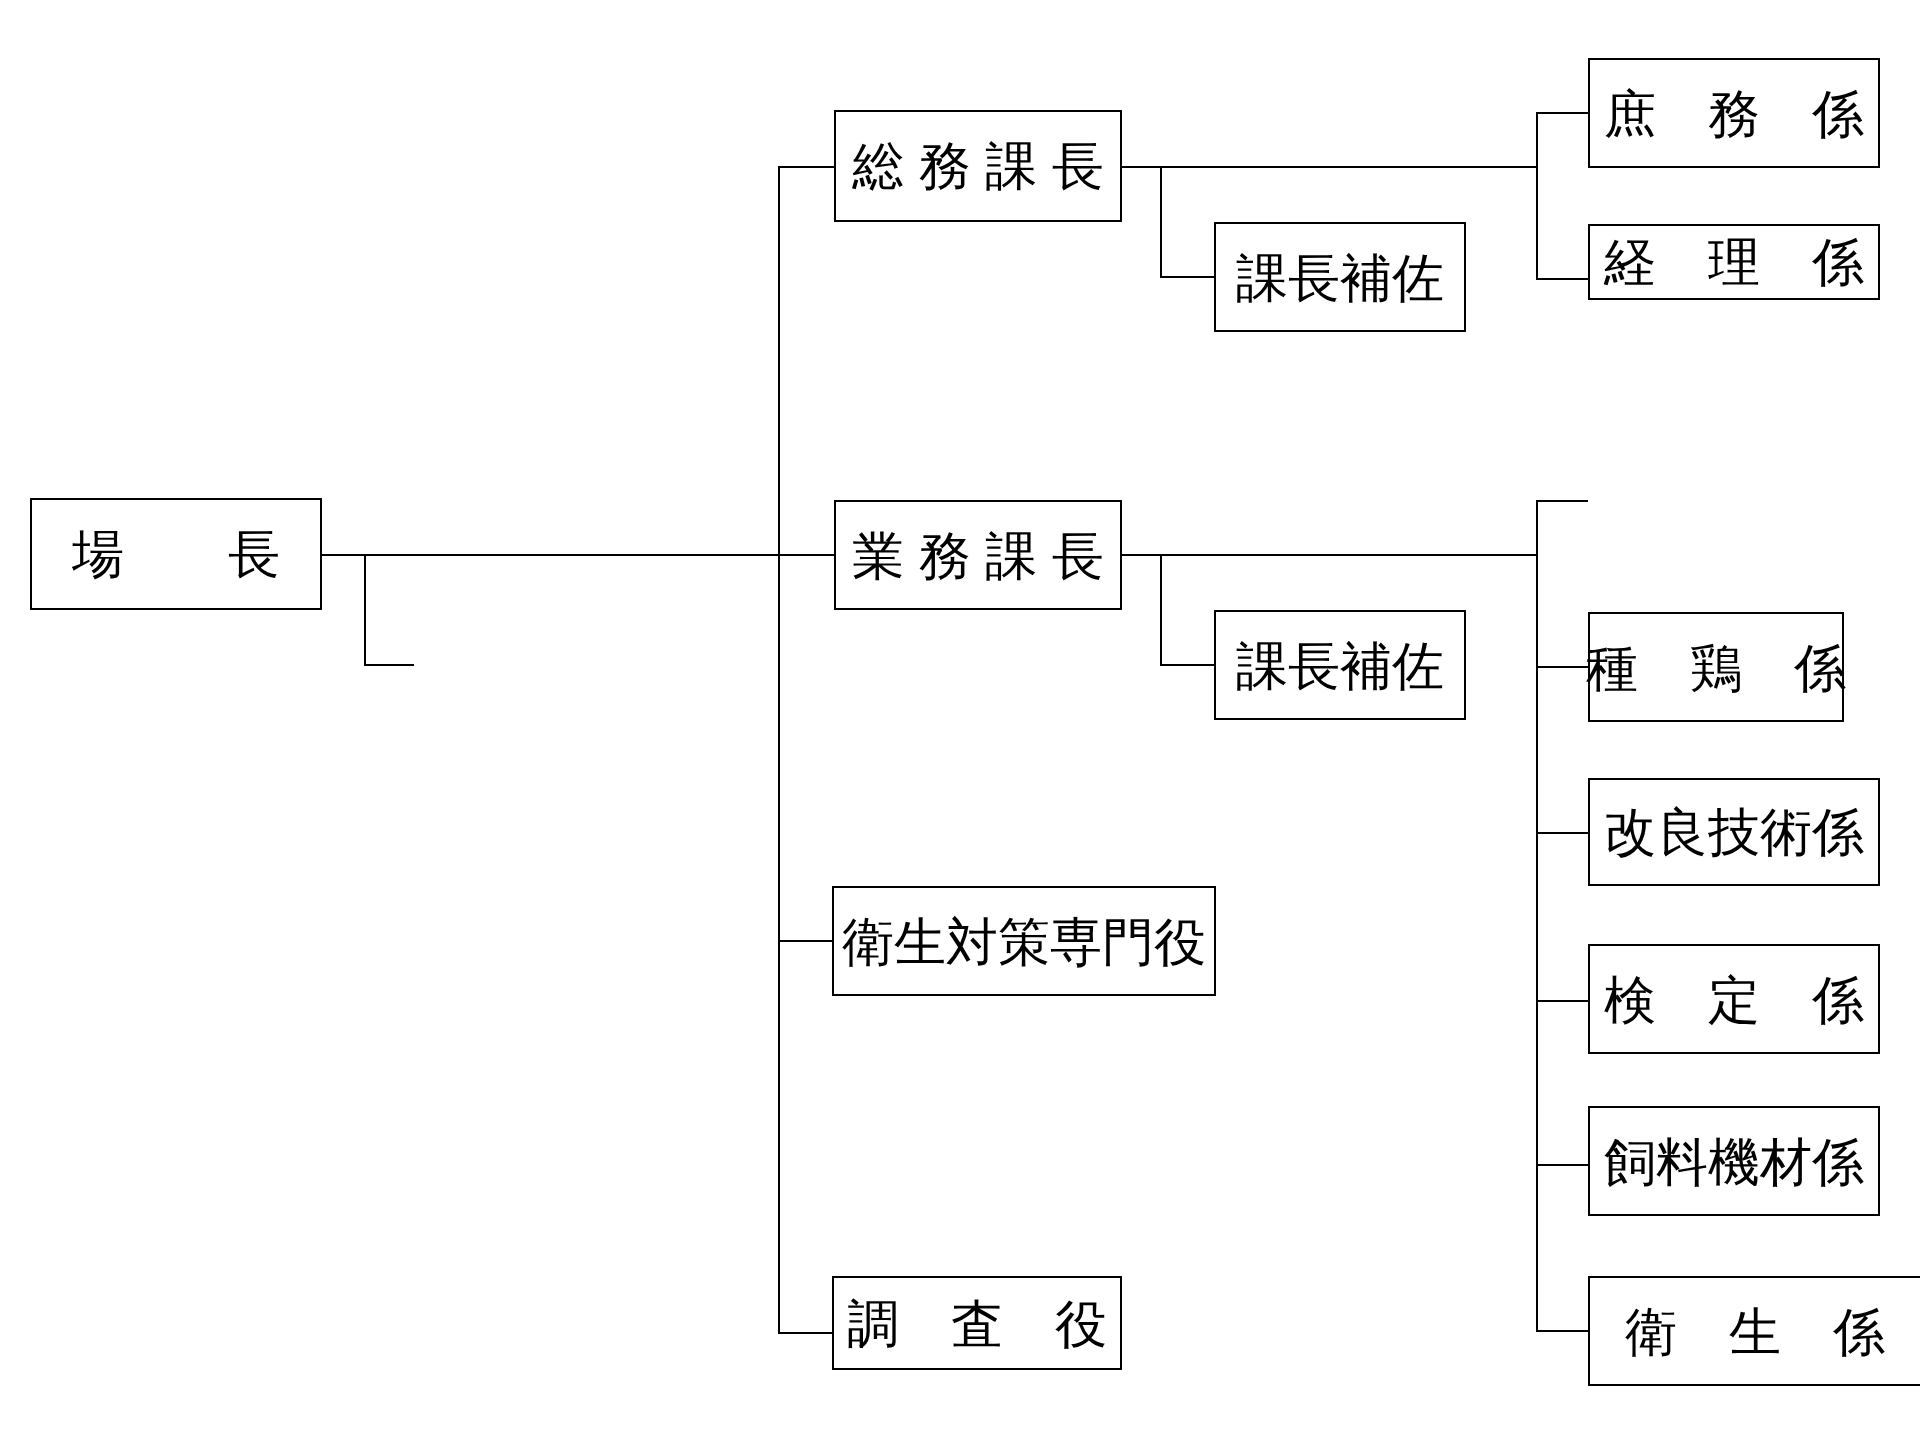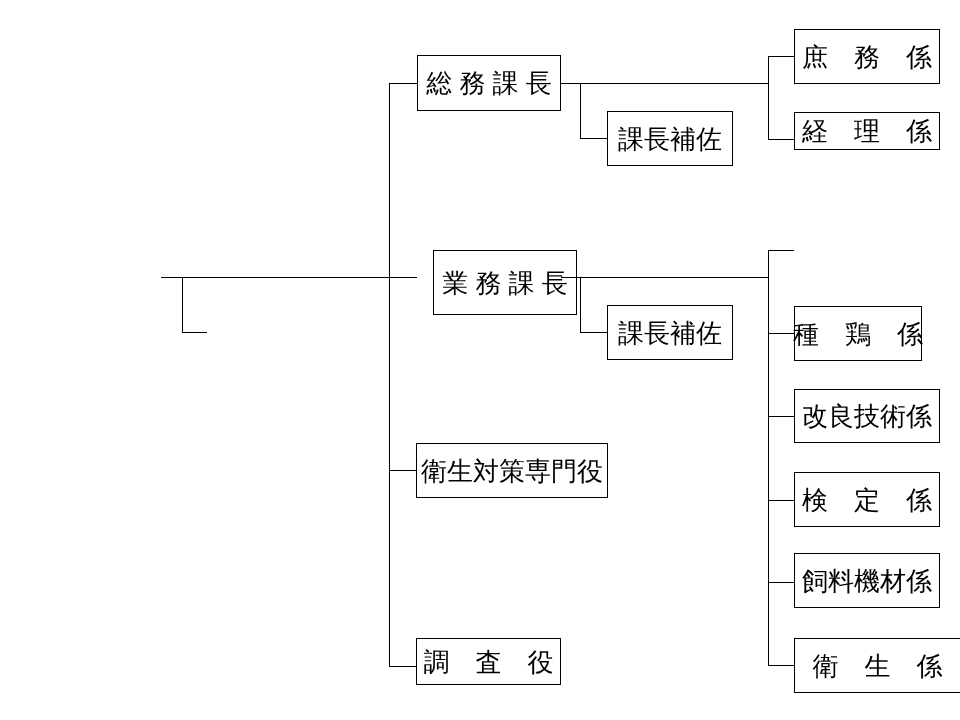--- a/index.html
+++ b/index.html
@@ -25,27 +25,30 @@
   }
   .line{position:absolute;background:#000000;}
   .line.h{height:1px;}
   .line.v{width:1px;}
 </style>
 </head>
 <body>
 
 <div class="canvas">
 
+  <div class="box" style="left:15px;top:249px;width:146px;height:56px">
+    <span>場　　長</span>
+  </div>
   <div class="box" style="left:417px;top:55px;width:144px;height:56px">
     <span>総 務 課 長</span>
   </div>
   <div class="box" style="left:607px;top:111px;width:126px;height:55px">
     <span>課長補佐</span>
   </div>
-  <div class="box" style="left:433px;top:250px;width:144px;height:65px">
+  <div class="box" style="left:417px;top:250px;width:144px;height:55px">
     <span>業 務 課 長</span>
   </div>
   <div class="box" style="left:607px;top:305px;width:126px;height:55px">
     <span>課長補佐</span>
   </div>
   <div class="box" style="left:416px;top:443px;width:192px;height:55px">
     <span>衛生対策専門役</span>
   </div>
   <div class="box" style="left:416px;top:638px;width:145px;height:47px">
     <span>調　査　役</span>

